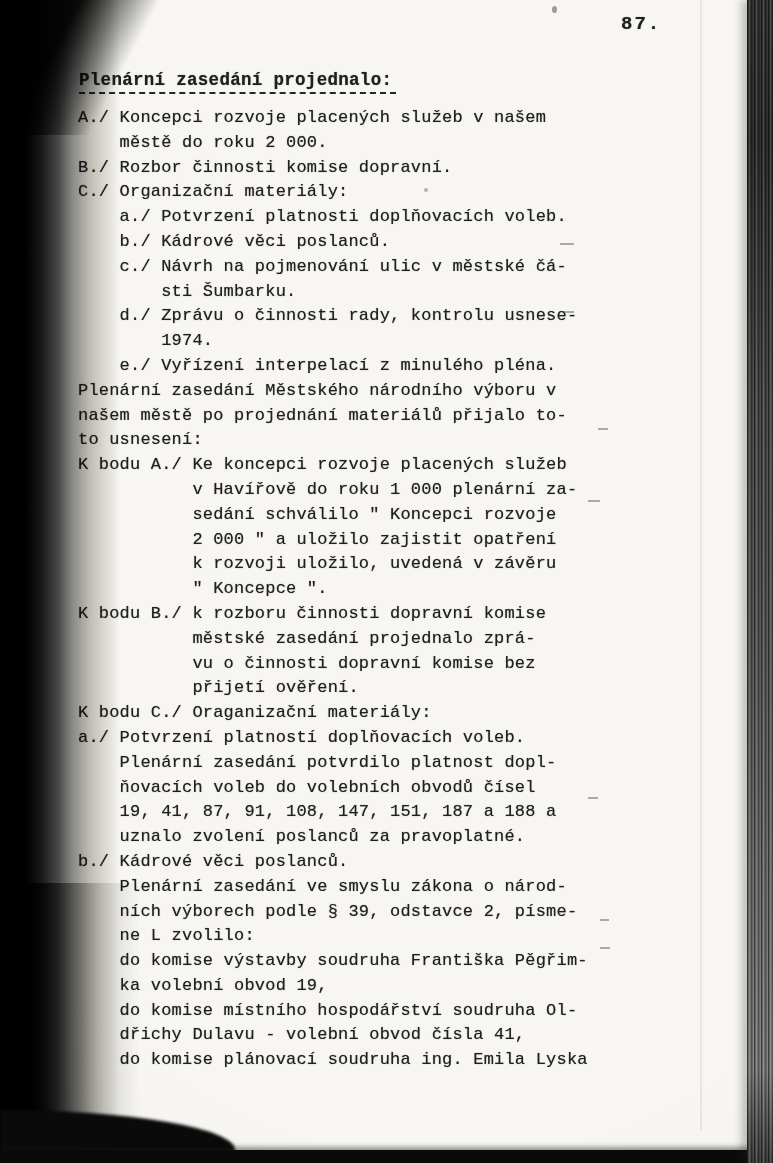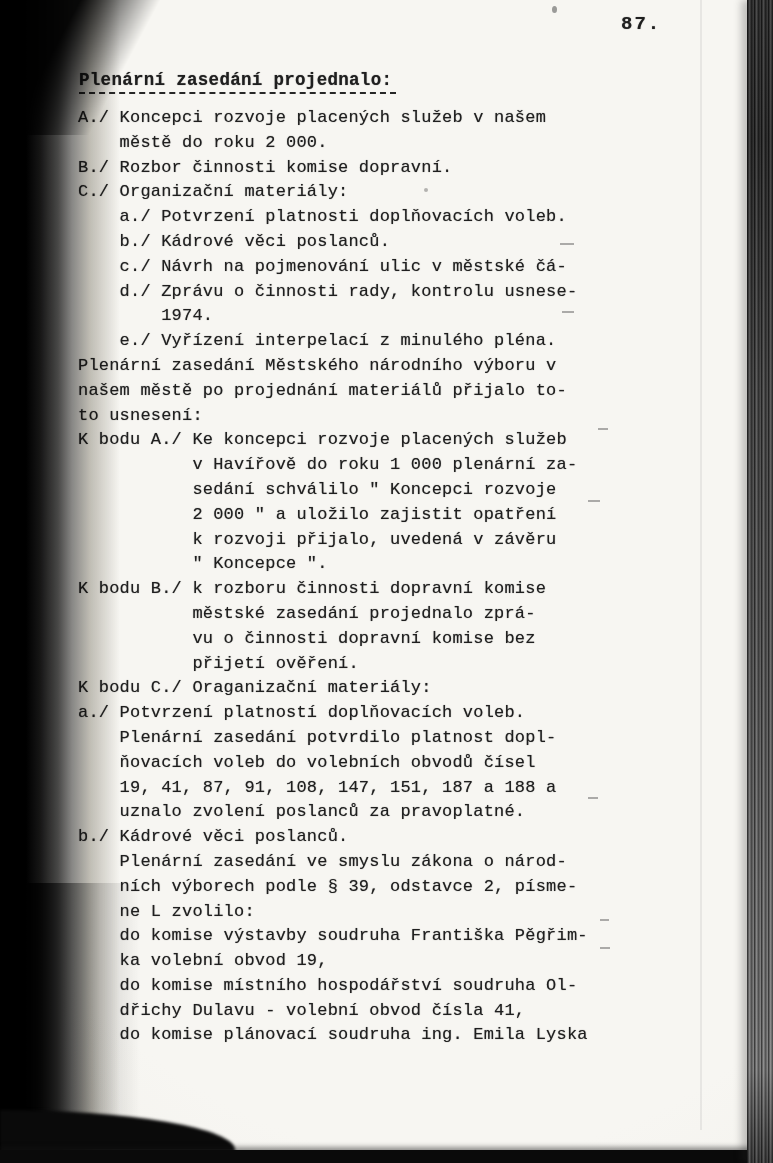--- a/index.html
+++ b/index.html
@@ -84,31 +84,32 @@
   <div class="doc-title">Plenární zasedání projednalo:</div>
 
   <div class="doc-body">
       <div class="line">A./ Koncepci rozvoje placených služeb v našem</div>
       <div class="line">    městě do roku 2 000.</div>
       <div class="line">B./ Rozbor činnosti komise dopravní.</div>
       <div class="line">C./ Organizační materiály:</div>
       <div class="line">    a./ Potvrzení platnosti doplňovacích voleb.</div>
       <div class="line">    b./ Kádrové věci poslanců.</div>
       <div class="line">    c./ Návrh na pojmenování ulic v městské čá-</div>
+      <div class="line">        sti Šumbarku.</div>
       <div class="line">    d./ Zprávu o činnosti rady, kontrolu usnese-</div>
       <div class="line">        1974.</div>
       <div class="line">    e./ Vyřízení interpelací z minulého pléna.</div>
       <div class="line">Plenární zasedání Městského národního výboru v</div>
       <div class="line">našem městě po projednání materiálů přijalo to-</div>
       <div class="line">to usnesení:</div>
       <div class="line">K bodu A./ Ke koncepci rozvoje placených služeb</div>
       <div class="line">           v Havířově do roku 1 000 plenární za-</div>
       <div class="line">           sedání schválilo " Koncepci rozvoje</div>
       <div class="line">           2 000 " a uložilo zajistit opatření</div>
-      <div class="line">           k rozvoji přijalo, uvedená v závěru</div>
+      <div class="line">           k rozvoji uložilo, uvedená v závěru</div>
       <div class="line">           " Koncepce ".</div>
       <div class="line">K bodu B./ k rozboru činnosti dopravní komise</div>
       <div class="line">           městské zasedání projednalo zprá-</div>
       <div class="line">           vu o činnosti dopravní komise bez</div>
       <div class="line">           přijetí ověření.</div>
       <div class="line">K bodu C./ Oraganizační materiály:</div>
       <div class="line">a./ Potvrzení platností doplňovacích voleb.</div>
       <div class="line">    Plenární zasedání potvrdilo platnost dopl-</div>
       <div class="line">    ňovacích voleb do volebních obvodů čísel</div>
       <div class="line">    19, 41, 87, 91, 108, 147, 151, 187 a 188 a</div>

